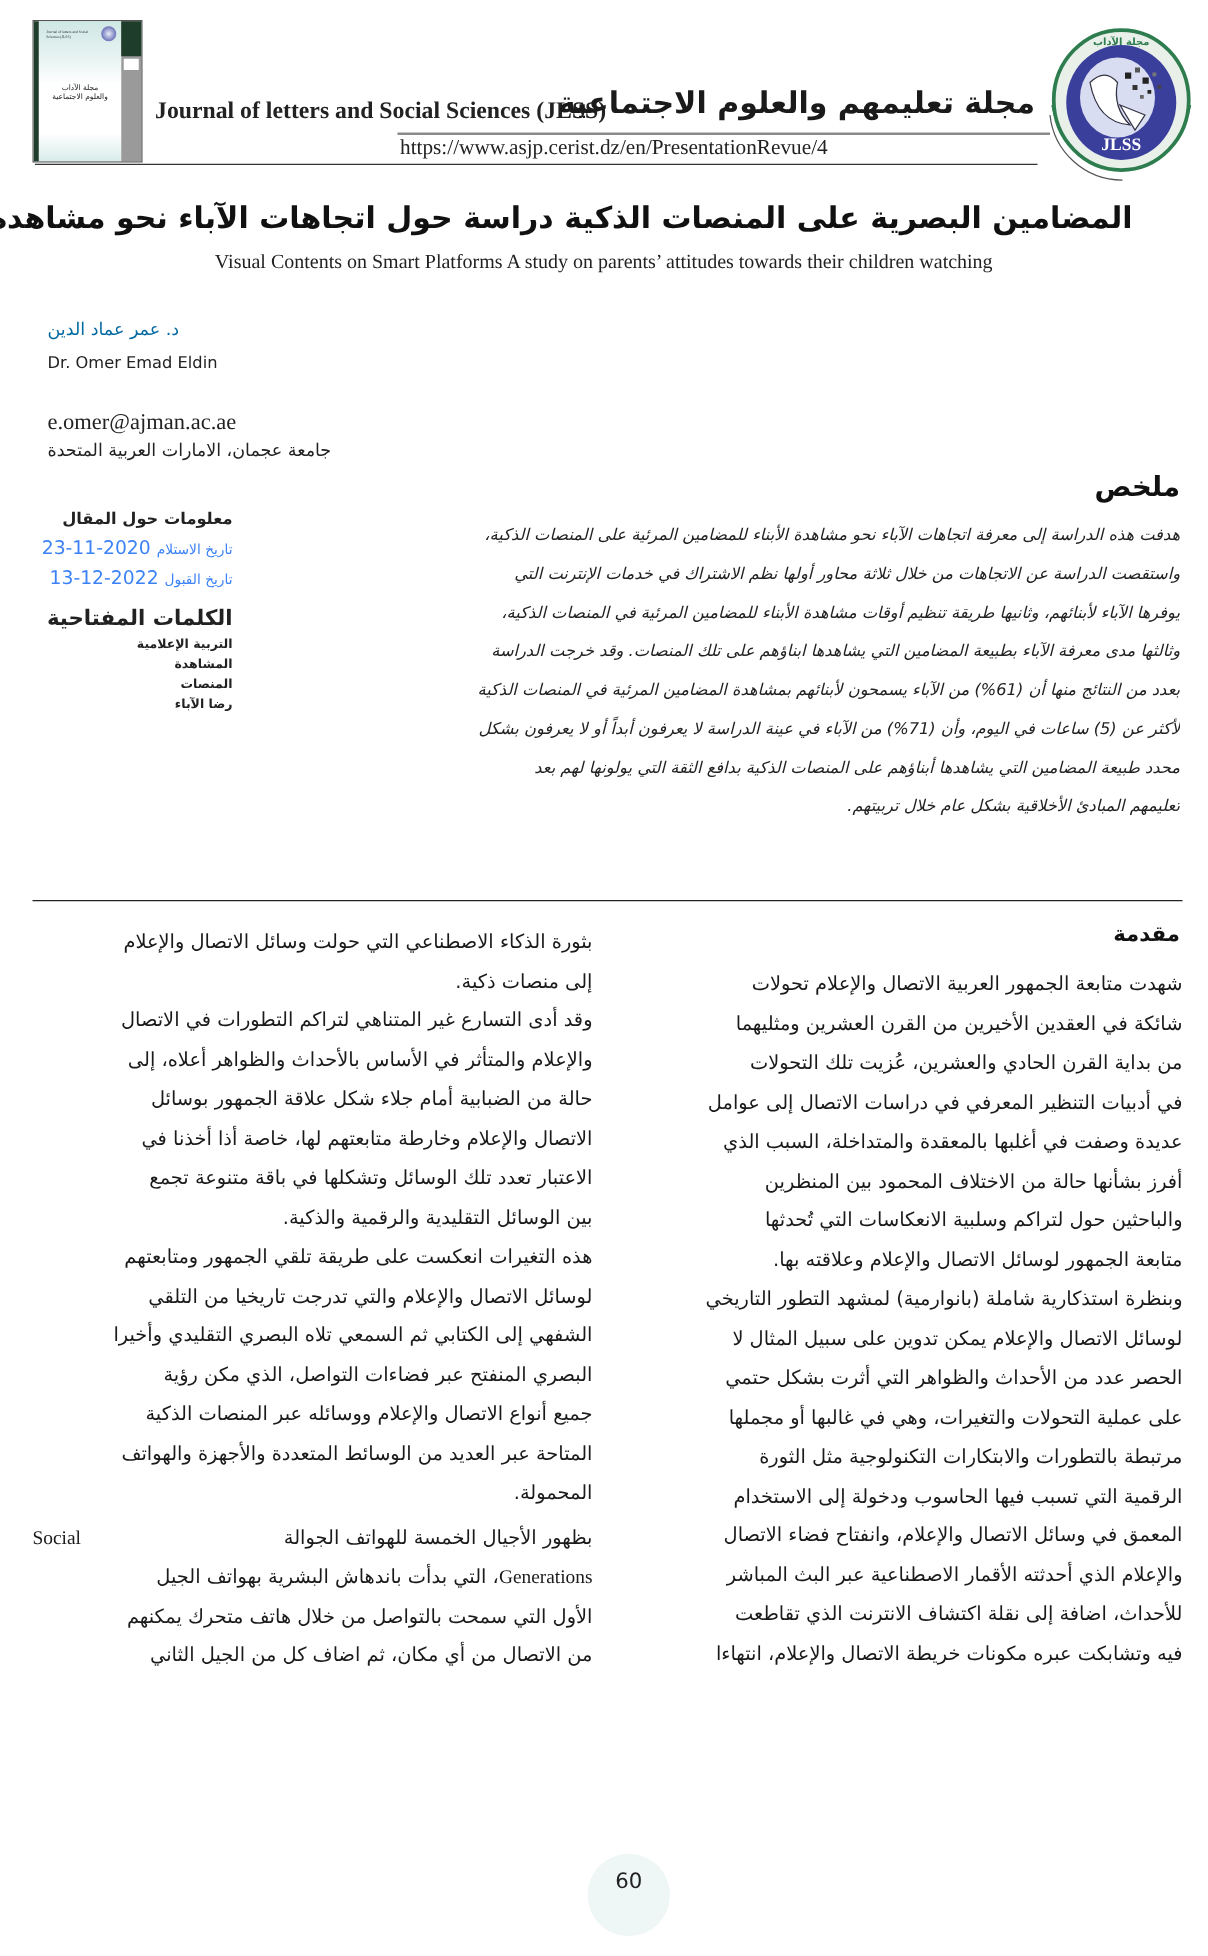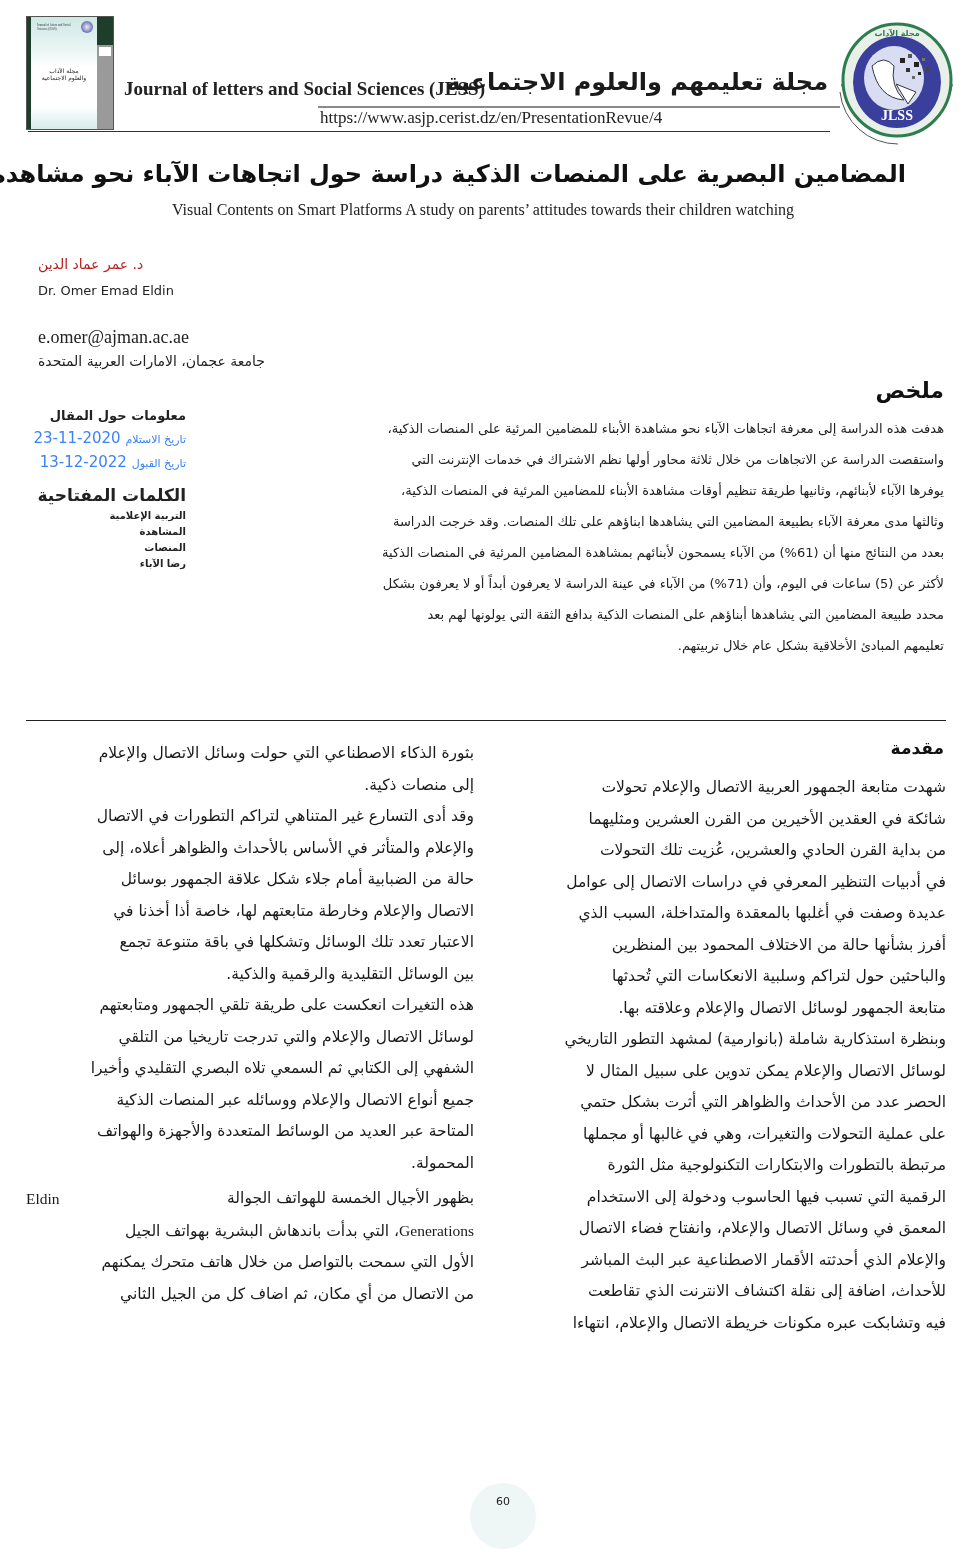--- a/index.html
+++ b/index.html
@@ -59,21 +59,21 @@
     .title-ar {
       position: absolute; left: 60px; top: 160px; width: 846px; text-align: center;
       direction: rtl; font-weight: bold; font-size: 24px; color: #111; white-space: nowrap;
     }
     .title-en {
       position: absolute; left: 60px; top: 201px; width: 846px; text-align: center;
       font-family: "Liberation Serif", serif; font-size: 16px; color: #222; white-space: nowrap;
     }
 
     
-    .author-ar { position: absolute; left: 38px; top: 256px; direction: rtl; font-size: 14px; color: #b91c1c; white-space: nowrap; }
+    .author-ar { position: absolute; left: 38px; top: 256px; direction: rtl; font-size: 14px; color: #0369a1; white-space: nowrap; }
     .author-en { position: absolute; left: 38px; top: 283px; font-family: "DejaVu Sans", sans-serif; font-size: 13px; color: #222; }
     .affiliation { position: absolute; left: 38px; top: 305px; direction: rtl; font-size: 14px; color: #222; white-space: nowrap; margin-top: 48px; }
     .email { position: absolute; left: 38px; top: 327px; font-family: "Liberation Serif", serif; font-size: 18px; color: #222; }
 
     
     .info { position: absolute; left: 26px; top: 408px; width: 160px; text-align: right; direction: rtl; }
     .info-heading { font-weight: bold; font-size: 13px; color: #222; margin-bottom: 4px; }
     .info-row { font-size: 15px; color: #3b82f6; line-height: 22px; white-space: nowrap; }
     .info-row .lbl { font-size: 11px; }
     .kw-heading { font-weight: bold; font-size: 17px; color: #222; margin-top: 10px; margin-bottom: 3px; }
@@ -81,21 +81,21 @@
 
     
     .abstract-heading {
       position: absolute; right: 22px; top: 378px; direction: rtl;
       font-weight: bold; font-size: 22px; color: #111;
     }
     .abstract {
       position: absolute; left: 268px; top: 413px; width: 676px; direction: rtl; text-align: justify;
       text-align-last: right; font-size: 13px; line-height: 31px; color: #222;
     }
-    .abstract p { white-space: nowrap; overflow: hidden; }
+    .abstract p { white-space: nowrap; overflow: hidden; font-style: italic; }
 
     .section-rule { position: absolute; left: 26px; top: 720px; width: 920px; height: 1px; background: #222; }
 
     
     .intro-heading {
       position: absolute; right: 22px; top: 738px; direction: rtl;
       font-weight: bold; font-size: 17px; color: #111;
     }
     .col {
       position: absolute; direction: rtl; font-size: 15.5px; line-height: 31.5px; color: #1a1a1a;
@@ -104,21 +104,21 @@
     .col-right { left: 496px; top: 772px; width: 450px; }
     .col-left { left: 26px; top: 738px; width: 448px; }
     .col-left .mixed { display: flex; justify-content: space-between; direction: rtl; }
     .col-left .mixed .en { font-family: "Liberation Serif", serif; direction: ltr; }
 
     
     .page-badge {
       position: absolute; left: 470px; top: 1483px; width: 66px; height: 66px; border-radius: 50%;
       background: #eef7f5; text-align: center;
     }
-    .page-badge span { display: block; margin-top: 12px; font-size: 11px; color: #222; }
+    .page-badge span { display: block; margin-top: 12px; font-size: 17px; color: #222; }
   </style>
 </head>
 <body>
 
 <div class="cover">
   <div class="cover-main">
     <div class="cover-en">Journal of letters and Social Sciences (JLSS)</div>
     <div class="cover-logo"></div>
     <div class="cover-ar">
       <div>مجلة الآداب</div>
@@ -226,26 +226,27 @@
   <p>إلى منصات ذكية.</p>
   <p>وقد أدى التسارع غير المتناهي لتراكم التطورات في الاتصال</p>
   <p>والإعلام والمتأثر في الأساس بالأحداث والظواهر أعلاه، إلى</p>
   <p>حالة من الضبابية أمام جلاء شكل علاقة الجمهور بوسائل</p>
   <p>الاتصال والإعلام وخارطة متابعتهم لها، خاصة أذا أخذنا في</p>
   <p>الاعتبار تعدد تلك الوسائل وتشكلها في باقة متنوعة تجمع</p>
   <p>بين الوسائل التقليدية والرقمية والذكية.</p>
   <p>هذه التغيرات انعكست على طريقة تلقي الجمهور ومتابعتهم</p>
   <p>لوسائل الاتصال والإعلام والتي تدرجت تاريخيا من التلقي</p>
   <p>الشفهي إلى الكتابي ثم السمعي تلاه البصري التقليدي وأخيرا</p>
+  <p>البصري المنفتح عبر فضاءات التواصل، الذي مكن رؤية</p>
   <p>جميع أنواع الاتصال والإعلام ووسائله عبر المنصات الذكية</p>
   <p>المتاحة عبر العديد من الوسائط المتعددة والأجهزة والهواتف</p>
   <p>المحمولة.</p>
   <p class="mixed" style="margin-top:4px;">
     <span>بظهور الأجيال الخمسة للهواتف الجوالة</span>
-    <span class="en">Eldin</span>
+    <span class="en">Social</span>
   </p>
   <p>
     <span class="en" style="font-family:'Liberation Serif',serif;">Generations</span><span>، التي بدأت باندهاش البشرية بهواتف الجيل</span>
   </p>
   <p>الأول التي سمحت بالتواصل من خلال هاتف متحرك يمكنهم</p>
   <p>من الاتصال من أي مكان، ثم اضاف كل من الجيل الثاني</p>
 </div>
 
 <div class="page-badge">
   <span>60</span>

